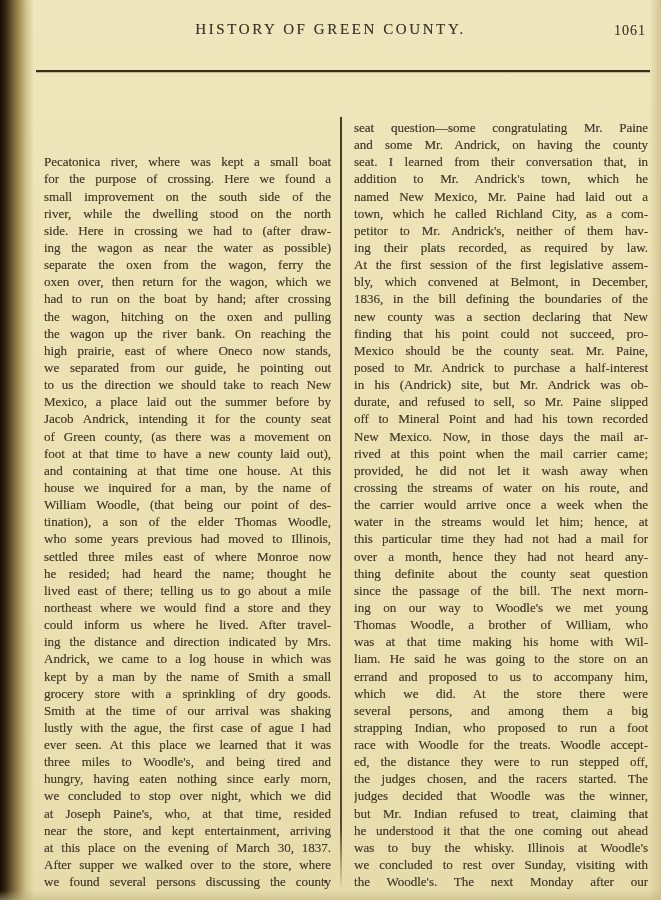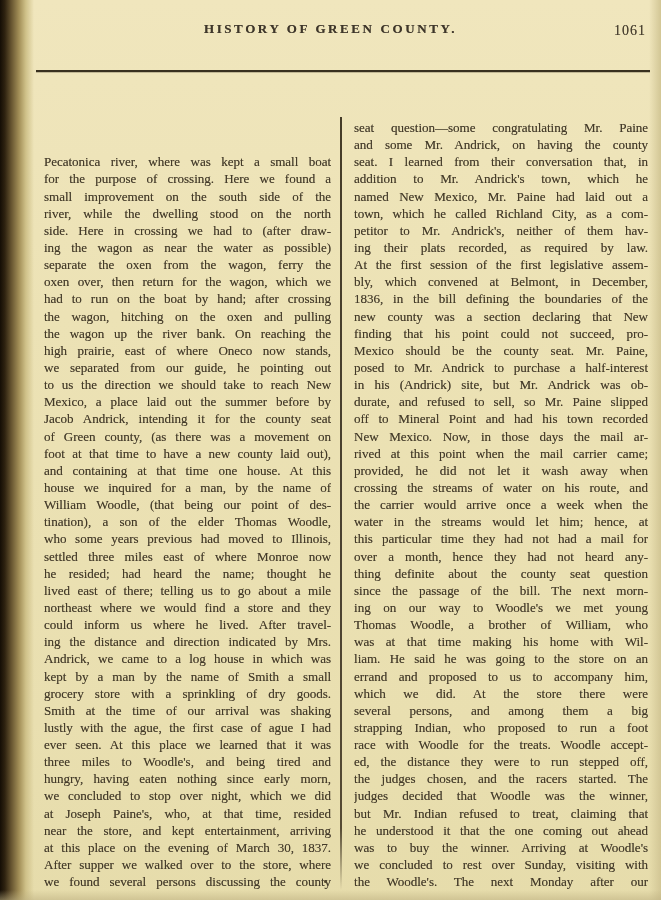--- a/index.html
+++ b/index.html
@@ -26,21 +26,21 @@
     position: absolute; right: 0; top: 0; bottom: 0; width: 12px;
     background: linear-gradient(270deg, #d2c695 0%, rgba(236,226,181,0) 100%);
   }
   .edge-bottom {
     position: absolute; left: 0; right: 0; bottom: 0; height: 10px;
     background: linear-gradient(0deg, rgba(190,177,130,0.55) 0%, rgba(236,226,181,0) 100%);
   }
   .running-head {
     position: absolute; top: 21px; left: 60px; right: 60px;
     text-align: center;
-    font-size: 13px; font-weight: 700;
+    font-size: 15px; font-weight: 400;
     letter-spacing: 2.6px;
     color: #3e362a;
     text-shadow: 0 0 0.6px rgba(62,54,42,0.6);
   }
   .folio {
     position: absolute; top: 23px; right: 15px;
     font-size: 14px; color: #473e2e;
     letter-spacing: 1px;
     text-shadow: 0 0 0.5px rgba(62,54,42,0.6);
     text-align: center;
@@ -176,20 +176,20 @@
         <div class="line">errand and proposed to us to accompany him,</div>
         <div class="line">which we did. At the store there were</div>
         <div class="line">several persons, and among them a big</div>
         <div class="line">strapping Indian, who proposed to run a foot</div>
         <div class="line">race with Woodle for the treats. Woodle accept-</div>
         <div class="line">ed, the distance they were to run stepped off,</div>
         <div class="line">the judges chosen, and the racers started. The</div>
         <div class="line">judges decided that Woodle was the winner,</div>
         <div class="line">but Mr. Indian refused to treat, claiming that</div>
         <div class="line">he understood it that the one coming out ahead</div>
-        <div class="line">was to buy the winner. Arriving at Woodle's</div>
+        <div class="line">was to buy the whisky. Illinois at Woodle's</div>
         <div class="line">we concluded to rest over Sunday, visiting with</div>
         <div class="line">the Woodle's. The next Monday after our</div>
       </div>
   </div>
 
   <div class="printers-dot"></div>
 </div>
 
 </body></html>

